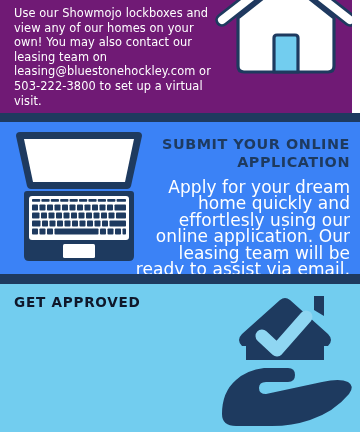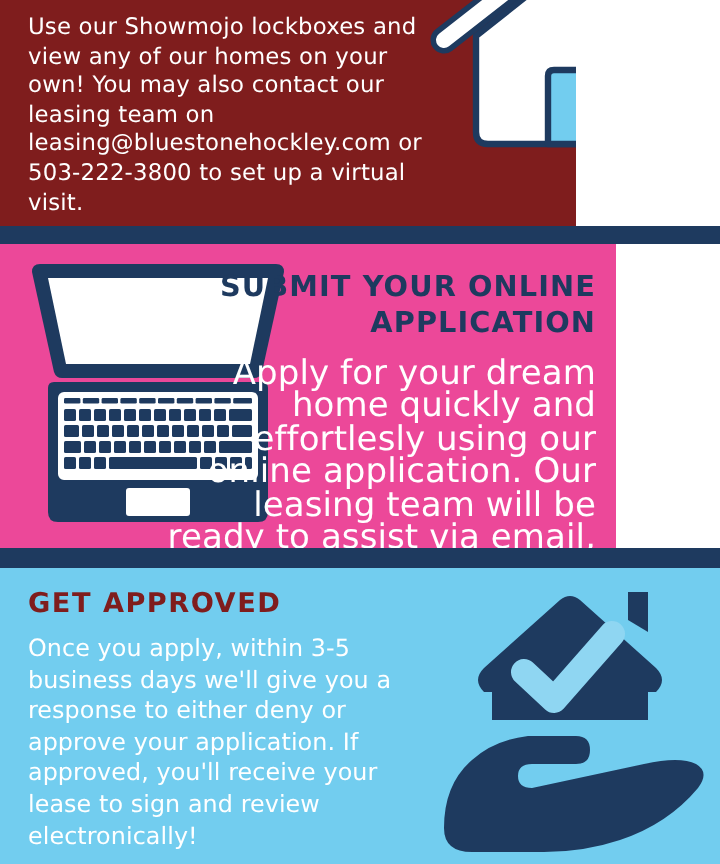--- a/index.html
+++ b/index.html
@@ -14,22 +14,22 @@
     position: relative;
     width: 360px;
     height: 432px;
     overflow: hidden;
   }
 
   
   .sec-virtual {
     position: absolute;
     left: 0; top: 0;
-    width: 288px; height: 113px;
-    background: #7f1d1d;
+    width: 352px; height: 113px;
+    background: #701a75;
     overflow: hidden;
   }
   .virtual-text {
     position: absolute;
     left: 14px; top: 6px;
     width: 200px;
     color: #ffffff;
     font-size: 11.4px;
     line-height: 14.6px;
     letter-spacing: 0.1px;
@@ -49,22 +49,22 @@
     width: 360px;
     background: #1e3a5f;
   }
   .divider-1 { top: 113px; height: 9px; }
   .divider-2 { top: 274px; height: 10px; }
 
   
   .sec-submit {
     position: absolute;
     left: 0; top: 122px;
-    width: 308px; height: 152px;
-    background: #ec4899;
+    width: 360px; height: 152px;
+    background: #3b82f6;
     overflow: hidden;
   }
   .laptop-wrap {
     position: absolute;
     left: 8px; top: 8px;
     width: 142px; height: 136px;
   }
   .submit-head {
     position: absolute;
     right: 10px; top: 14px;
@@ -91,21 +91,21 @@
   .sec-approved {
     position: absolute;
     left: 0; top: 284px;
     width: 360px; height: 148px;
     background: #72cdef;
     overflow: hidden;
   }
   .approved-head {
     position: absolute;
     left: 14px; top: 10px;
-    color: #7f1d1d;
+    color: #0f172a;
     font-size: 13.6px;
     font-weight: bold;
     letter-spacing: 0.75px;
   }
   .approved-body {
     position: absolute;
     left: 14px; top: 33px;
     width: 196px;
     color: #ffffff;
     font-size: 11.9px;
@@ -234,21 +234,20 @@
 
     <div class="submit-body">Apply for your dream home quickly and effortlesly using our online application. Our leasing team will be ready to assist via email, call or text.</div>
   </div>
 
   <div class="divider divider-2"></div>
 
   <div class="sec-approved">
 
     <div class="approved-head">GET APPROVED</div>
 
-    <div class="approved-body">Once you apply, within 3-5 business days we'll give you a response to either deny or approve your application. If approved, you'll receive your lease to sign and review electronically!</div>
 
     <div class="hand-wrap">
       <svg viewBox="0 0 142 142" width="142" height="142" aria-hidden="true">
 
         <path d="M100 8 L110 8 L110 28 L100 22 Z" fill="#1e3a5f"></path>
 
         <path d="M28 58 Q22 52 28 46 L66 12 Q71 8 76 12 L114 46 Q120 52 114 58
                  L110 58 L110 72 L32 72 L32 58 Z" fill="#1e3a5f"></path>
         <rect x="32" y="44" width="78" height="28" fill="#1e3a5f"></rect>
 

